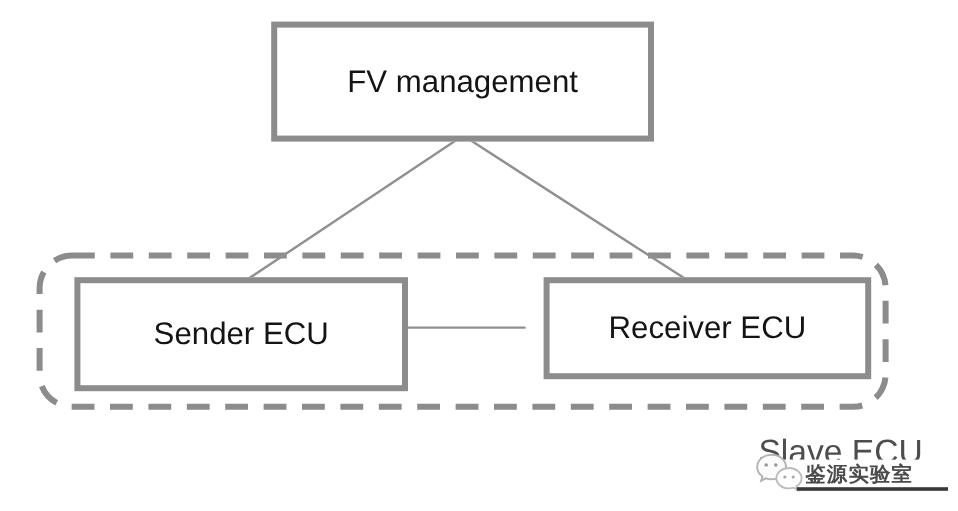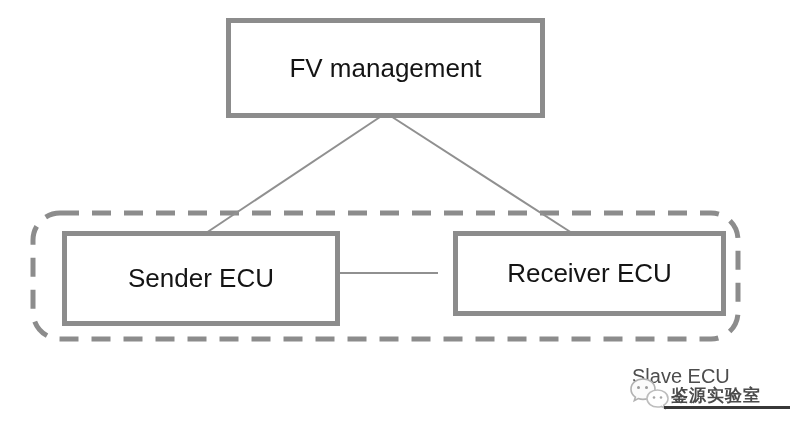--- a/index.html
+++ b/index.html
@@ -46,21 +46,21 @@
     color:var(--label-text);
     font-size:26px;
     line-height:31px;
   }
   .node-master{left:226px;top:18px;width:319px;height:100px;}
   .node-sender{left:62px;top:231px;width:278px;height:95px;}
   .node-receiver{left:437px;top:231px;width:273px;height:85px;margin-left:16px;}
   .slave-label{
     position:absolute;
     left:632px;top:362px;
-    font-size:20px;
+    font-size:28px;
     line-height:29px;
     color:var(--slave-label-text);
     white-space:nowrap;
     z-index:1;
   }
   .wm-band{
     position:absolute;
     left:626px;top:383px;
     width:172px;height:34px;
     background:var(--background);

